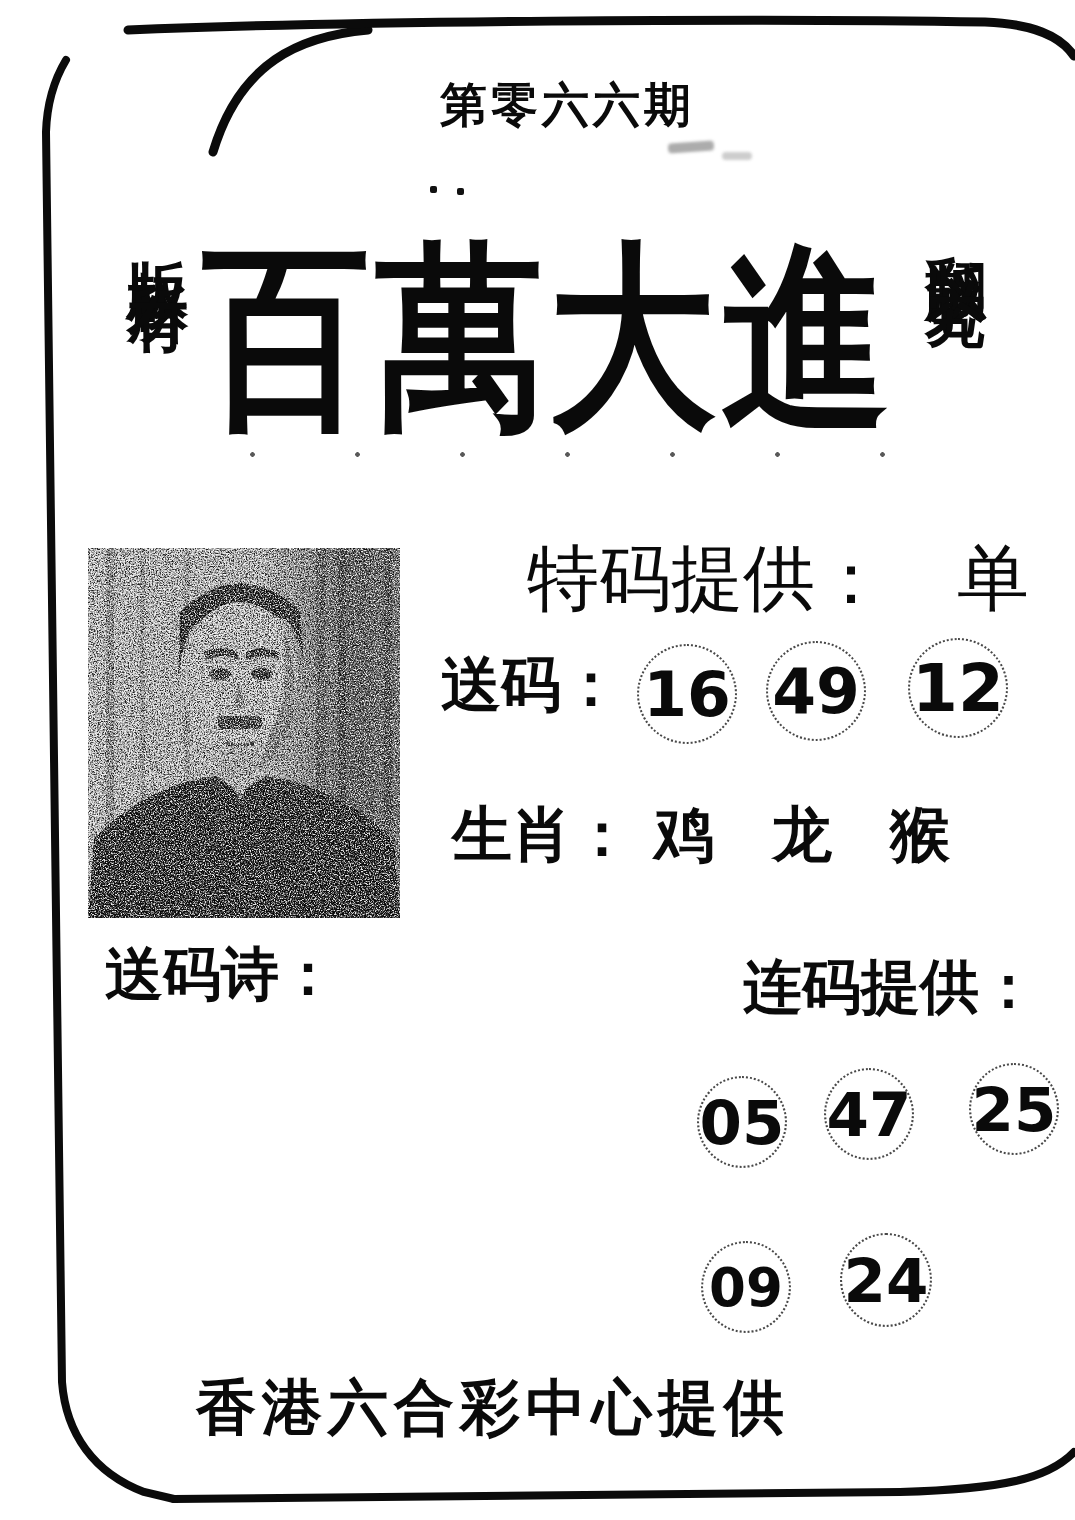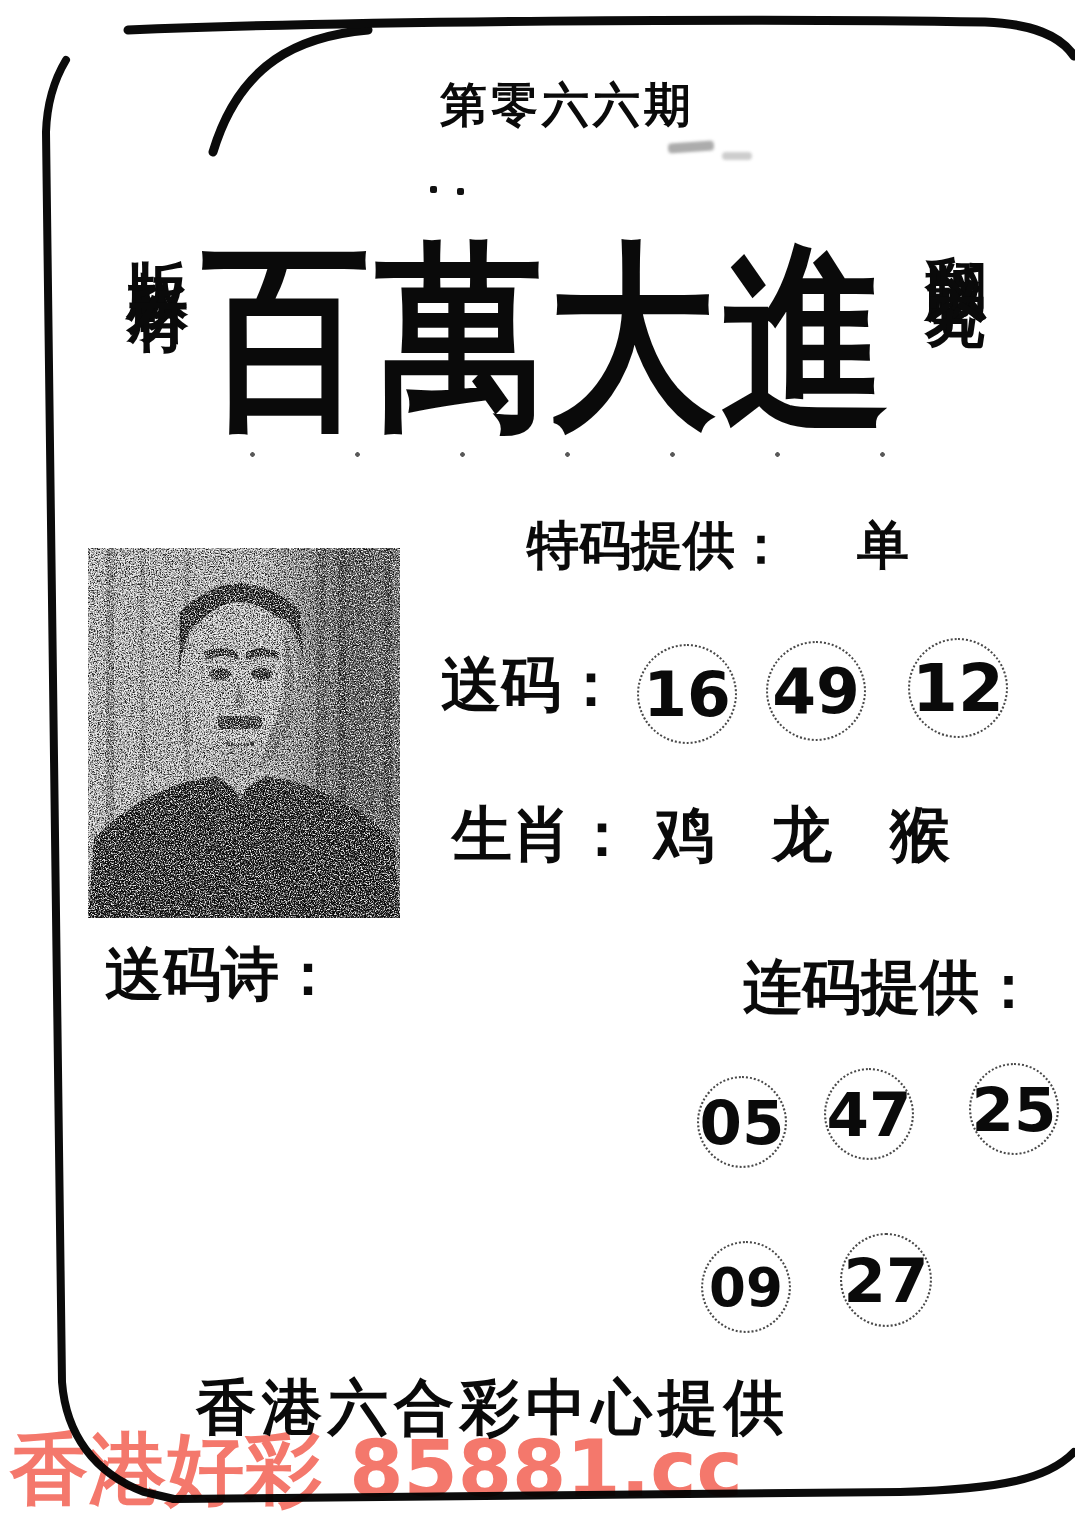--- a/index.html
+++ b/index.html
@@ -23,21 +23,21 @@
   #antipiracy-vertical{left:914px;top:206px;font-size:61px;font-weight:600;
     writing-mode:vertical-rl;text-orientation:upright;letter-spacing:10px;}
 
   #main-title{left:202px;top:238px;font-size:200px;line-height:1.02;font-weight:900;
     letter-spacing:6px;white-space:nowrap;transform:scaleX(.84);transform-origin:left top;}
 
   #title-underline{left:200px;top:452px;width:695px;height:5px;opacity:.75;
     background-image:radial-gradient(circle,#222 2px,rgba(0,0,0,0) 2.6px);
     background-size:105px 5px;background-repeat:repeat-x;}
 
-  #tema-line{left:527px;top:511px;font-size:52px;font-weight:700;white-space:nowrap;}
+  #tema-line{left:527px;top:531px;font-size:72px;font-weight:400;white-space:nowrap;}
   #tema-line .val{margin-left:70px;}
 
   #songma-label{left:441px;top:645px;font-size:60px;font-weight:600;white-space:nowrap;}
 
   .circle{
     position:absolute;border:2px dotted rgba(40,40,40,.85);border-radius:50%;
     display:flex;align-items:center;justify-content:center;
     font-family:"DejaVu Sans","Liberation Sans",sans-serif;font-weight:700;
     box-sizing:border-box;
   }
@@ -175,19 +175,18 @@
     <span>生肖：</span><span class="val">鸡 龙 猴</span>
   </div>
 
   <div class="abs cjk" id="poem-title">送码诗：</div>
 
   <div class="abs cjk" id="lianma-label">连码提供：</div>
   <div class="circle" id="lianma-c1">05</div>
   <div class="circle" id="lianma-c2">47</div>
   <div class="circle" id="lianma-c3">25</div>
   <div class="circle" id="lianma-c4">09</div>
-  <div class="circle" id="lianma-c5">27</div>
+  <div class="circle" id="lianma-c5">24</div>
 
   <div class="abs cjk" id="footer-line">香港六合彩中心提供</div>
 
-  <div class="abs" id="watermark" style="color: rgb(244, 120, 108);">香港好彩 85881.cc</div>
 
 </div>
 
 </body></html>

